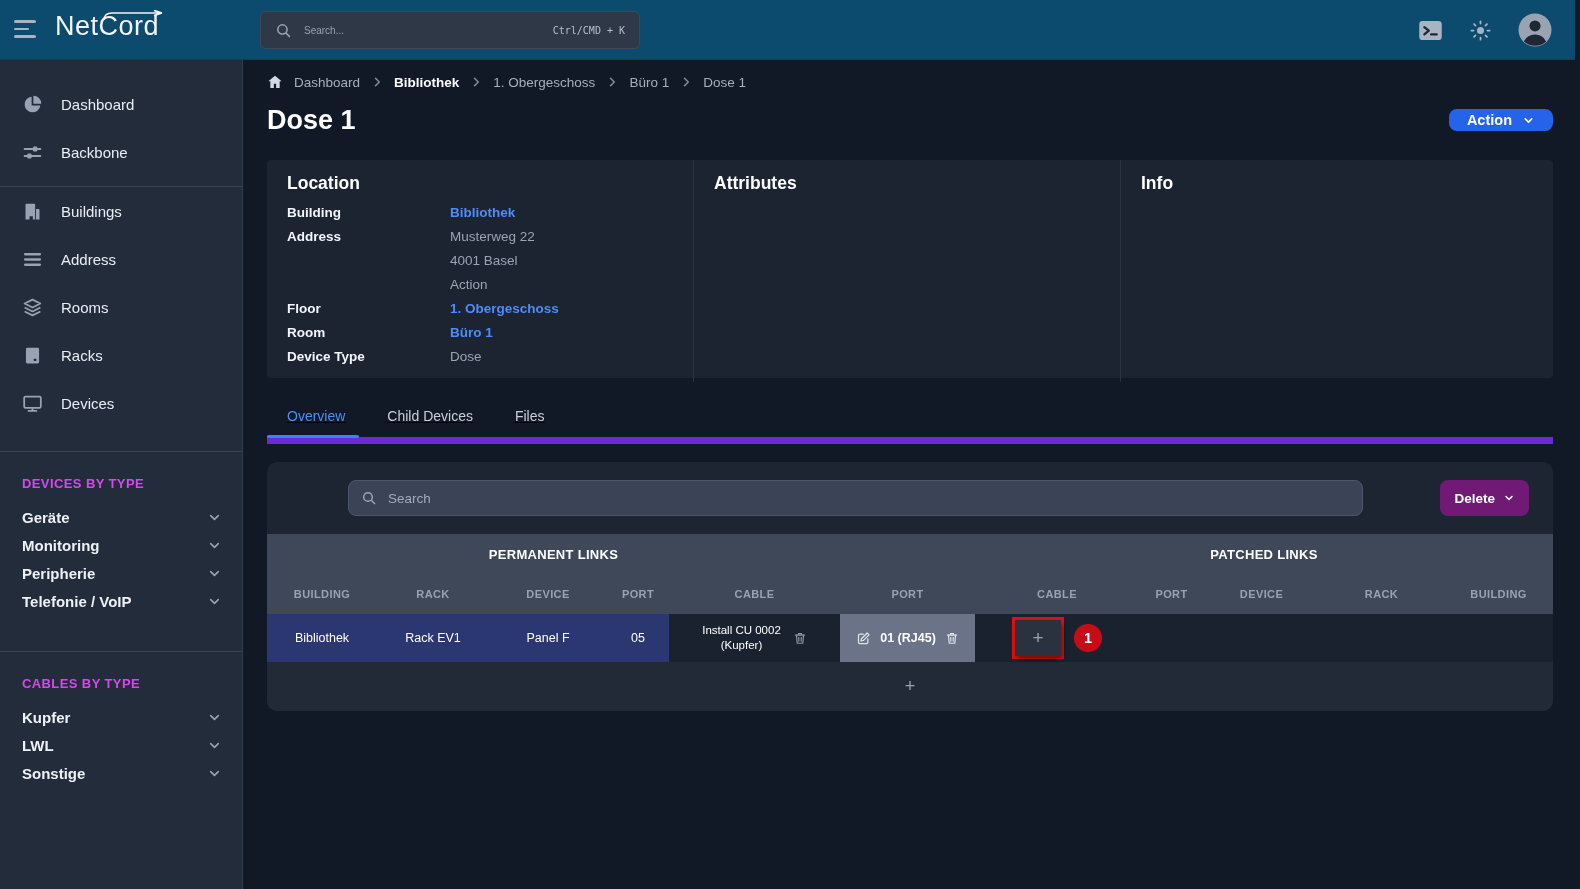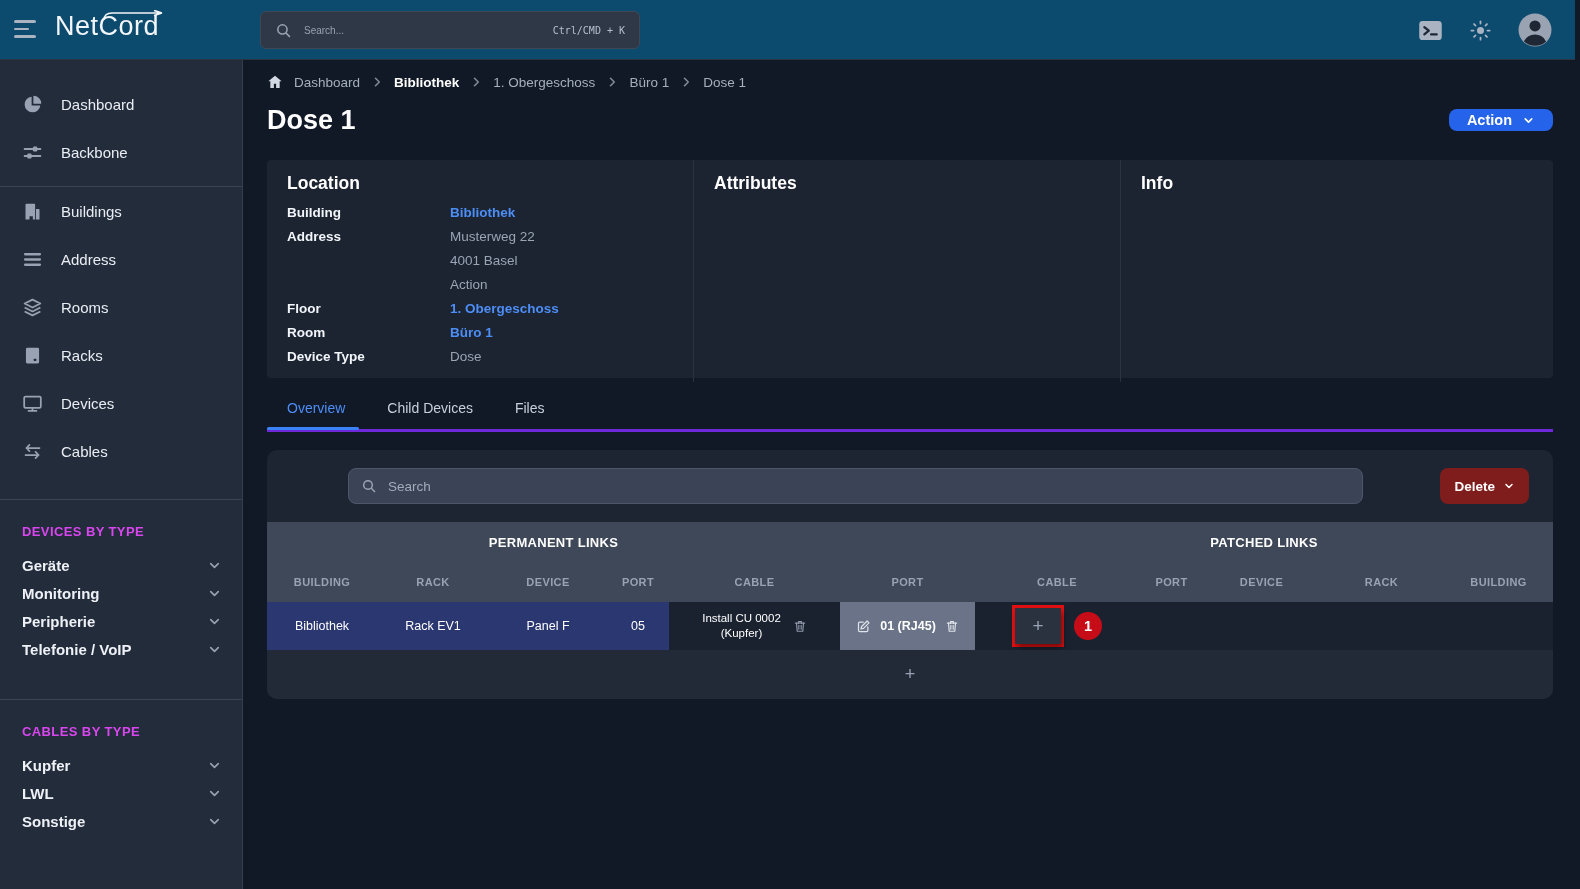--- a/index.html
+++ b/index.html
@@ -70,36 +70,36 @@
   .info-card { margin-top:20px; background:#1c2432; border-radius:4px; height:218px;
     display:grid; grid-template-columns:427px 427px 1fr; }
   .panel { padding:13px 20px; border-right:1px solid #2a3342; }
   .panel:last-child { border-right:none; }
   .panel-title { font-size:17.5px; font-weight:800; color:#fff; margin:0 0 7px; }
   .loc-grid { display:grid; grid-template-columns:163px 1fr; font-size:13.5px; line-height:24px; }
   .loc-label { color:#f2f5f9; font-weight:700; }
   .loc-link { color:#4d8df6; font-weight:700; cursor:pointer; }
   .loc-text { color:#9aa4b3; }
 
-  .tabs { display:flex; margin-top:22px; border-bottom:3px solid #6d28d9; padding-left:20px; }
+  .tabs { display:flex; margin-top:30px; border-bottom:7px solid #6d28d9; padding-left:20px;text-decoration:underline; }
   .tab { position:relative; padding:0 0 13px; margin-right:42px; font-size:14px; color:#c9d0db; cursor:pointer; }
   .tab.active { color:#4d8df6; }
   .tab.active::after { content:""; position:absolute; left:-20px; right:-14px; bottom:-1px;
     height:3px; background:#3b82f6; border-radius:2px; }
 
   
   .links-card { margin-top:18px; background:#1d2533; border-radius:10px; overflow:hidden; }
   .toolbar { display:flex; align-items:center; padding:18px 24px 18px 81px; }
   .table-search { width:1015px; height:36px; background:#3b4457; border:1px solid #4d576b;
     border-radius:8px; display:flex; align-items:center; padding:0 12px; gap:9px; }
   .table-search input { flex:1; background:transparent; border:none; outline:none; color:#dfe5ee;
     font-size:13.5px; font-family:"Liberation Sans",sans-serif; }
   .table-search input::placeholder { color:#a2abba; }
   .search-ic { color:#9ba4b3; flex:none; }
-  .delete-btn { margin-left:auto; background:#7f1d1d; height:36px; border-radius:8px; color:#fff;
+  .delete-btn { margin-left:auto; background:#701a75; height:36px; border-radius:8px; color:#fff;
     font-weight:700; font-size:13.5px; padding:0 14px; display:flex; align-items:center; gap:8px;
     border:none; cursor:pointer; font-family:"Liberation Sans",sans-serif; }
 
   .links-table { display:grid; grid-template-columns:110px 112px 118px 62px 171px 135px 164px 65px 115px 125px 1fr; }
   .group-head { background:#3e4859; height:40px; display:flex; align-items:center; justify-content:center;
     color:#fff; font-weight:700; font-size:13px; letter-spacing:.3px; }
   .gh-left { grid-column:1/6; } .gh-mid { grid-column:6/7; } .gh-right { grid-column:7/12; }
   .col-head { background:#3e4859; height:40px; display:flex; align-items:center; justify-content:center;
     color:#99a2b3; font-size:11px; font-weight:700; letter-spacing:.4px; }
   .cell { height:48px; display:flex; align-items:center; justify-content:center;
@@ -225,27 +225,20 @@
       </svg>
     <span>Racks</span>
   </div>
   <div class="nav-item">
     <svg class="nicon" width="21" height="21" viewBox="0 0 24 24" fill="none" stroke="currentColor" stroke-width="2">
         <rect x="2.5" y="4" width="19" height="13" rx="1.5"></rect>
         <line x1="12" y1="17" x2="12" y2="20.5"></line>
         <line x1="7.5" y1="20.5" x2="16.5" y2="20.5" stroke-linecap="round"></line>
       </svg>
     <span>Devices</span>
-  </div>
-  <div class="nav-item">
-    <svg class="nicon" width="21" height="21" viewBox="0 0 24 24" fill="none" stroke="currentColor" stroke-width="2" stroke-linecap="round" stroke-linejoin="round">
-        <path d="M20 8H5 M8.5 4.5L5 8l3.5 3.5"></path>
-        <path d="M4 16h15 M15.5 12.5L19 16l-3.5 3.5"></path>
-      </svg>
-    <span>Cables</span>
   </div>
 
   <div class="side-divider gap"></div>
   <div class="side-title">DEVICES BY TYPE</div>
   <div class="side-sub">
     <span>Geräte</span>
     <svg class="chev" width="15" height="15" viewBox="0 0 24 24" fill="none" stroke="currentColor" stroke-width="2.6" stroke-linecap="round" stroke-linejoin="round">
         <path d="M6 9l6 6 6-6"></path>
       </svg>
   </div>

